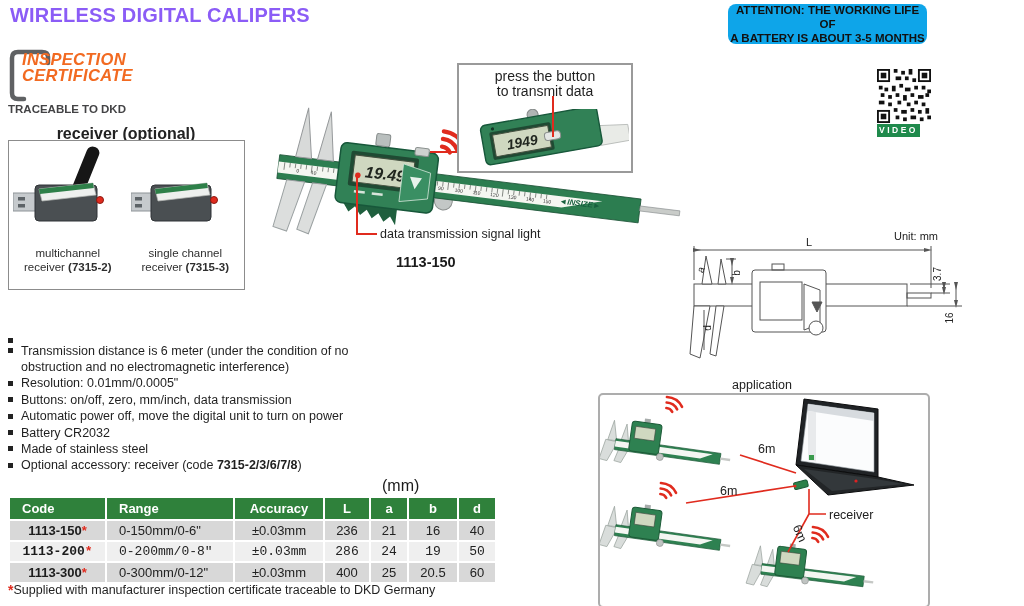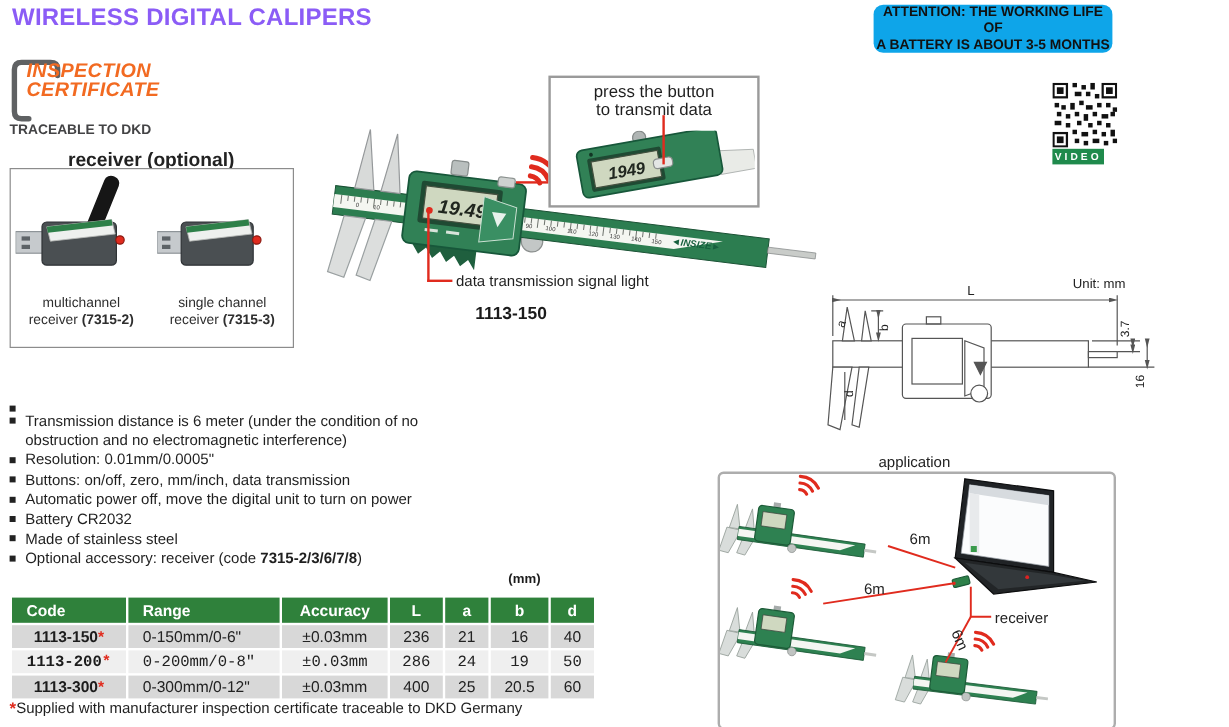--- a/index.html
+++ b/index.html
@@ -21,21 +21,21 @@
   .inset-text{position:absolute;left:0;top:4px;width:100%;text-align:center;font-size:14px;line-height:14.5px;color:#1f1f1f;}
   .redline{background:#e02b1e;z-index:4;}
   .callout-light{left:380px;top:227px;font-size:12.5px;color:#1f1f1f;}
   .model{left:396px;top:254px;font-size:14.5px;font-weight:700;color:#1b1b1b;}
   .video-bar{left:877px;top:124px;width:43px;height:13px;background:#1F8A4C;color:#fff;
              font-size:8.5px;font-weight:700;letter-spacing:2.5px;text-align:center;line-height:13px;}
   .features{left:8px;top:332px;width:478px;}
   .feat{display:flex;font-size:12.5px;line-height:16.4px;color:#1f1f1f;}
   .feat .sq{width:5px;height:5px;background:#222;margin:5.5px 8px 0 0;flex:none;}
   .feat .wrap2{margin-left:0;}
-  .mm-note{left:382px;top:477px;width:110px;text-align:center;font-size:11px;font-weight:700;color:#1b1b1b;}
+  .mm-note{left:382px;top:477px;width:110px;text-align:left;font-size:16px;font-weight:400;color:#1b1b1b;}
   table.spec{position:absolute;left:8px;top:496px;border-collapse:separate;border-spacing:2px;table-layout:fixed;}
   table.spec th{background:#2F813B;color:#fff;font-size:13px;font-weight:700;height:21px;padding:0;}
   table.spec th.l{text-align:left;padding-left:12px;}
   table.spec td{font-size:13px;color:#222;height:19px;text-align:center;padding:0;}
   table.spec td.l{text-align:left;padding-left:12px;}
   tr.odd td{background:#d8d8d8;} tr.even td{background:#efefef;font-family:Liberation Mono, monospace;}
   .codecell{font-weight:700;color:#1c1c1c;}
   .star{color:#e02b1e;font-weight:700;}
   .footnote{left:8px;top:582px;font-size:12.5px;color:#1f1f1f;}
   .footnote .star{font-size:14px;vertical-align:-1px;}

